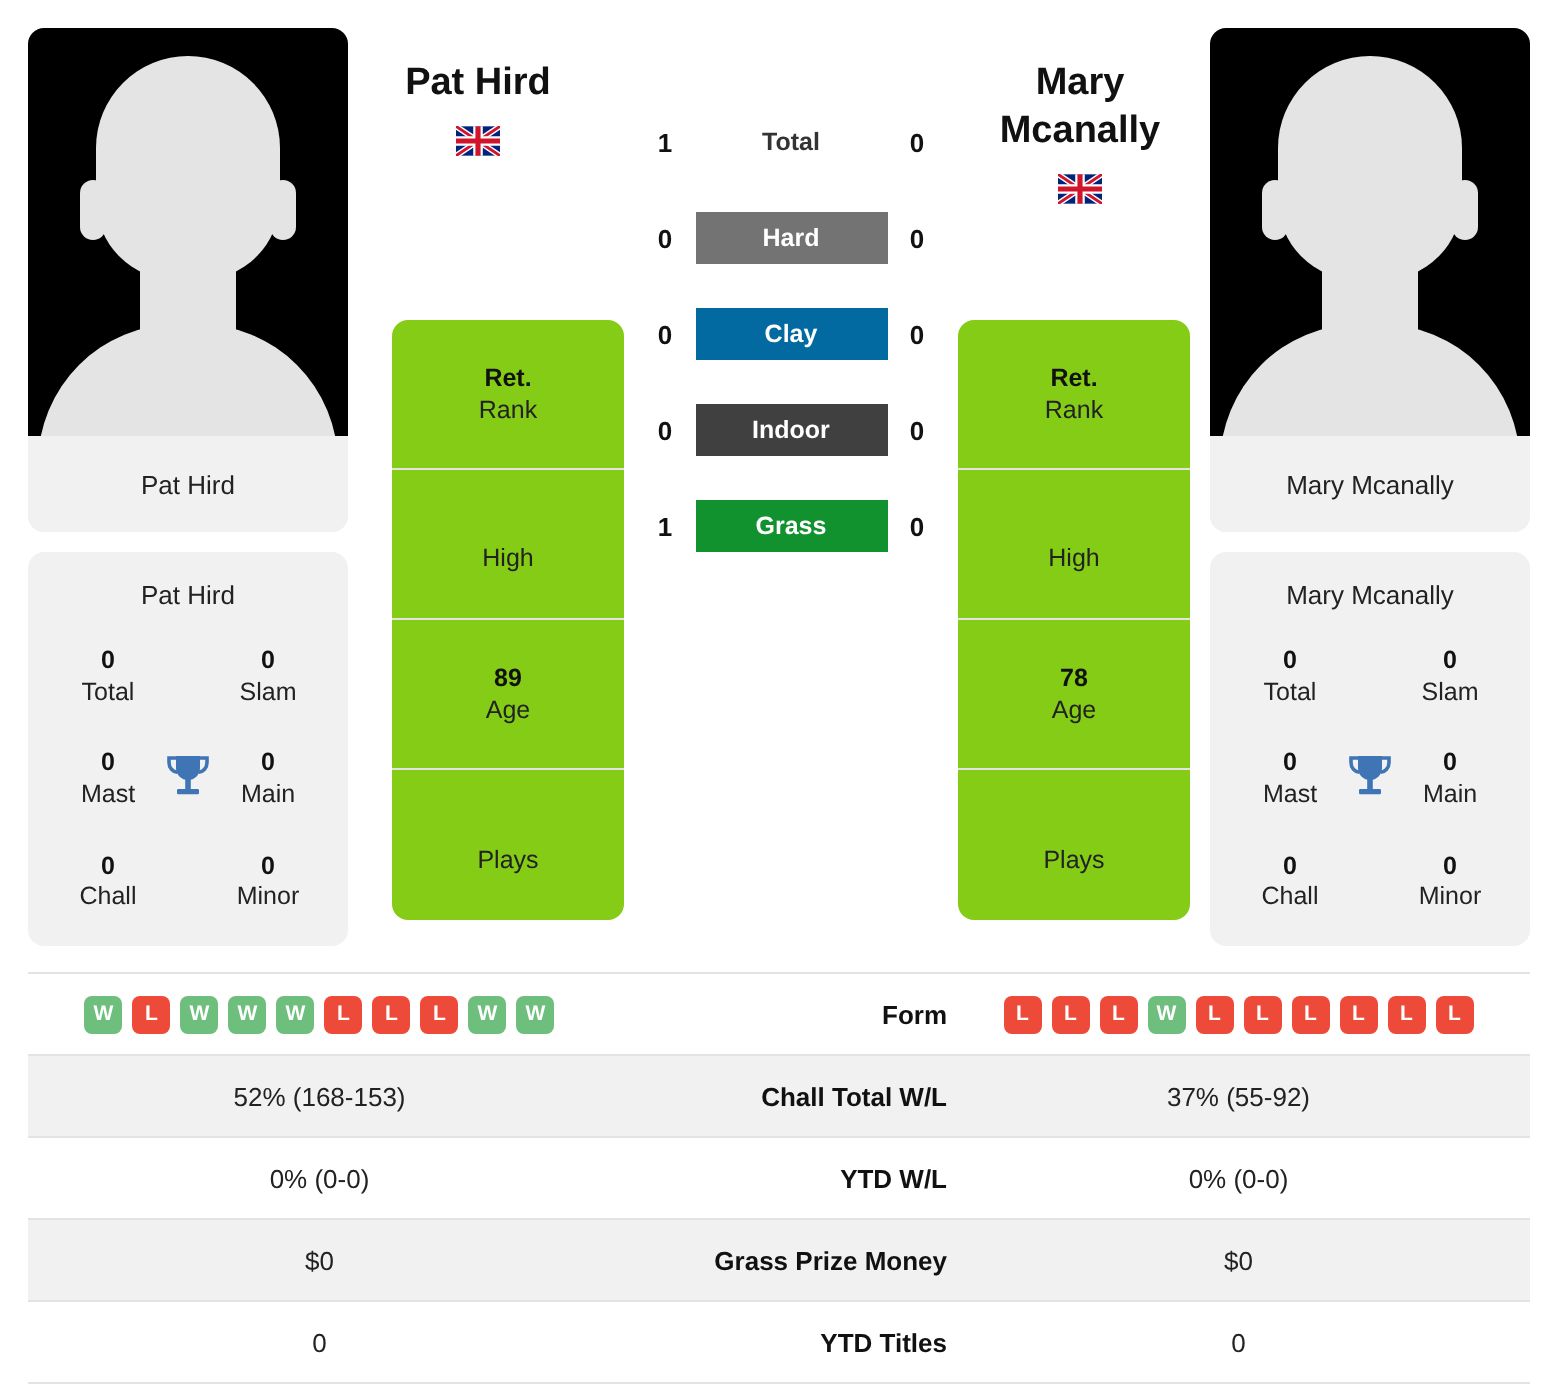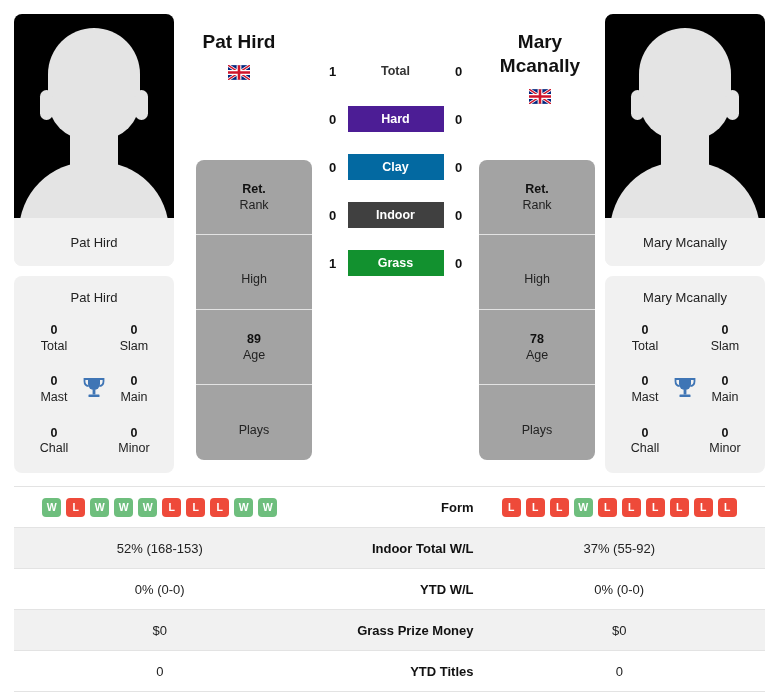--- a/index.html
+++ b/index.html
@@ -114,21 +114,21 @@
     transform: translate(-50%, -50%);
     width: 26px; height: 30px;
     display: flex; align-items: center; justify-content: center;
   }
 
   
   .info-col {
     width: 116px;
     flex: 0 0 116px;
     margin-top: 160px;
-    background: #a3a3a3;
+    background: #84cc16;
     border-radius: 8px;
     overflow: hidden;
   }
   .info-col.left  { margin-left: 22px; }
   .info-col.right { margin-left: 0; }
   .info-row {
     height: 75px;
     display: flex; flex-direction: column;
     align-items: center; justify-content: center;
     border-bottom: 1px solid #e3e3e3;
@@ -315,21 +315,21 @@
     </div>
 
     <div class="score-col">
       <div class="score-row">
         <div class="score-num">1</div>
         <div class="surface-plain">Total</div>
         <div class="score-num">0</div>
       </div>
       <div class="score-row">
         <div class="score-num">0</div>
-        <div class="surface-pill" style="background:#4c1d95">Hard</div>
+        <div class="surface-pill" style="background:#737373">Hard</div>
         <div class="score-num">0</div>
       </div>
       <div class="score-row">
         <div class="score-num">0</div>
         <div class="surface-pill" style="background:#0369a1">Clay</div>
         <div class="score-num">0</div>
       </div>
       <div class="score-row">
         <div class="score-num">0</div>
         <div class="surface-pill" style="background:#404040">Indoor</div>
@@ -470,21 +470,21 @@
             <div class="form-badge" style="background: rgb(238, 74, 58);">L</div>
             <div class="form-badge" style="background: rgb(238, 74, 58);">L</div>
             <div class="form-badge" style="background: rgb(238, 74, 58);">L</div>
             <div class="form-badge" style="background: rgb(238, 74, 58);">L</div>
           </div>
       </div>
     </div>
 
     <div class="t-row shade">
       <div class="t-left">52% (168-153)</div>
-      <div class="t-mid">Indoor Total W/L</div>
+      <div class="t-mid">Chall Total W/L</div>
       <div class="t-right">37% (55-92)</div>
     </div>
 
     <div class="t-row">
       <div class="t-left">0% (0-0)</div>
       <div class="t-mid">YTD W/L</div>
       <div class="t-right">0% (0-0)</div>
     </div>
 
     <div class="t-row shade">

